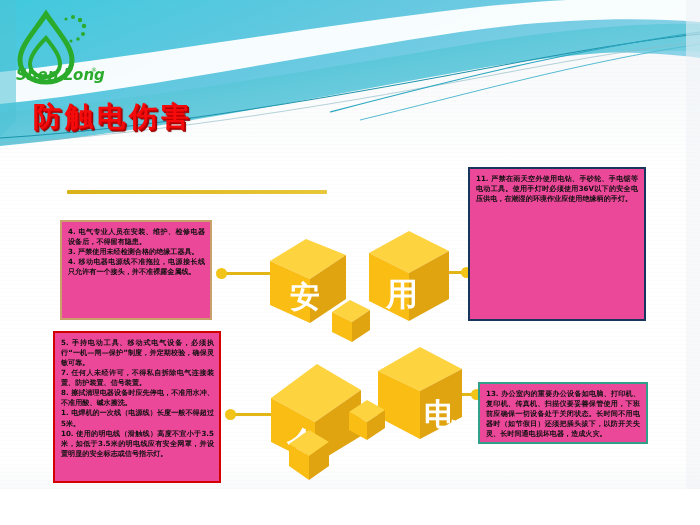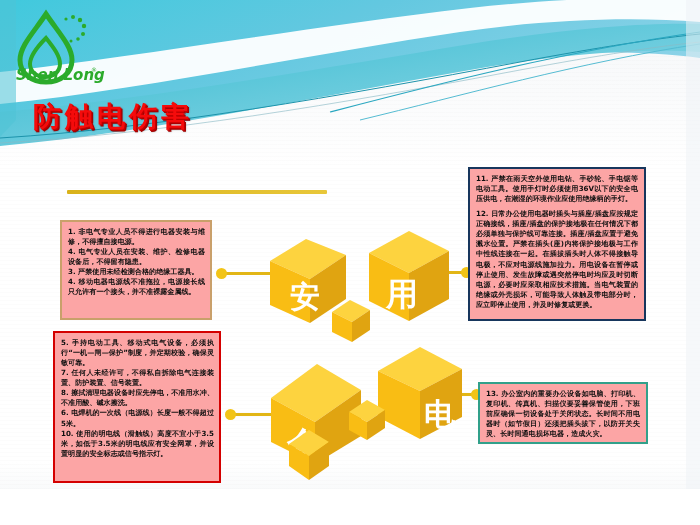--- a/index.html
+++ b/index.html
@@ -88,21 +88,21 @@
     position: absolute;
     width: 11px;
     height: 11px;
     border-radius: 50%;
     background: #f2c417;
   }
 
   
   .box {
     position: absolute;
-    background: #fca5a5;
+    background: #ec4899;
     box-sizing: border-box;
     padding: 4px 5px;
     font-size: 7.1px;
     line-height: 1.42;
     color: #101010;
     font-weight: bold;
     font-family: "DejaVu Sans", "Liberation Sans", sans-serif;
     text-align: justify;
     overflow: hidden;
   }
@@ -271,36 +271,34 @@
   </div>
   <div class="cube" style="left:285px; top:428px;">
     <svg width="48" height="56" viewBox="0 0 48 56">
       <polygon points="4,16 24,2 44,14 24,28" fill="#fdd33f"></polygon>
       <polygon points="4,16 24,28 24,52 4,38" fill="#f9bd14"></polygon>
       <polygon points="24,28 44,14 44,38 24,52" fill="#e0a411"></polygon>
     </svg>
   </div>
 
   <div class="box box-tl">
-    <p>1. 非电气专业人员不得进行电器安装与维修，不得擅自接电源。</p>
     <p>4. 电气专业人员在安装、维护、检修电器设备后，不得留有隐患。</p>
     <p>3. 严禁使用未经检测合格的绝缘工器具。</p>
     <p>4. 移动电器电源线不准拖拉，电源接长线只允许有一个接头，并不准裸露金属线。</p>
   </div>
 
   <div class="box box-bl">
     <p>5. 手持电动工具、移动式电气设备，必须执行“一机—闸—保护”制度，并定期校验，确保灵敏可靠。</p>
     <p>7. 任何人未经许可，不得私自拆除电气连接装置、防护装置、信号装置。</p>
     <p>8. 擦拭清理电器设备时应先停电，不准用水冲、不准用酸、碱水擦洗。</p>
-    <p>6. 电焊机的一次线（电源线）长度一般不得超过5米。</p>
+    <p>1. 电焊机的一次线（电源线）长度一般不得超过5米。</p>
     <p>10. 使用的明电线（滑触线）高度不宜小于3.5米，如低于3.5米的明电线应有安全网罩，并设置明显的安全标志或信号指示灯。</p>
   </div>
 
   <div class="box box-tr">
     <p class="grp">11. 严禁在雨天空外使用电钻、手砂轮、手电锯等电动工具。使用手灯时必须使用36V以下的安全电压供电，在潮湿的环境作业应使用绝缘柄的手灯。</p>
-    <p>12. 日常办公使用电器时插头与插座/插盘应按规定正确接线，插座/插盘的保护接地极在任何情况下都必须单独与保护线可靠连接。插座/插盘应置于避免溅水位置。严禁在插头(座)内将保护接地极与工作中性线连接在一起。在插拔插头时人体不得接触导电极，不应对电源线施加拉力。用电设备在暂停或停止使用、发生故障或遇突然停电时均应及时切断电源，必要时应采取相应技术措施。当电气装置的绝缘或外壳损坏，可能导致人体触及带电部分时，应立即停止使用，并及时修复或更换。</p>
   </div>
 
   <div class="box box-br">
     <p>13. 办公室内的重要办公设备如电脑、打印机、复印机、传真机、扫描仪要妥善保管使用，下班前应确保一切设备处于关闭状态。长时间不用电器时（如节假日）还须把插头拔下，以防开关失灵、长时间通电损坏电器，造成火灾。</p>
   </div>
 
 </div>
 
 </body></html>

